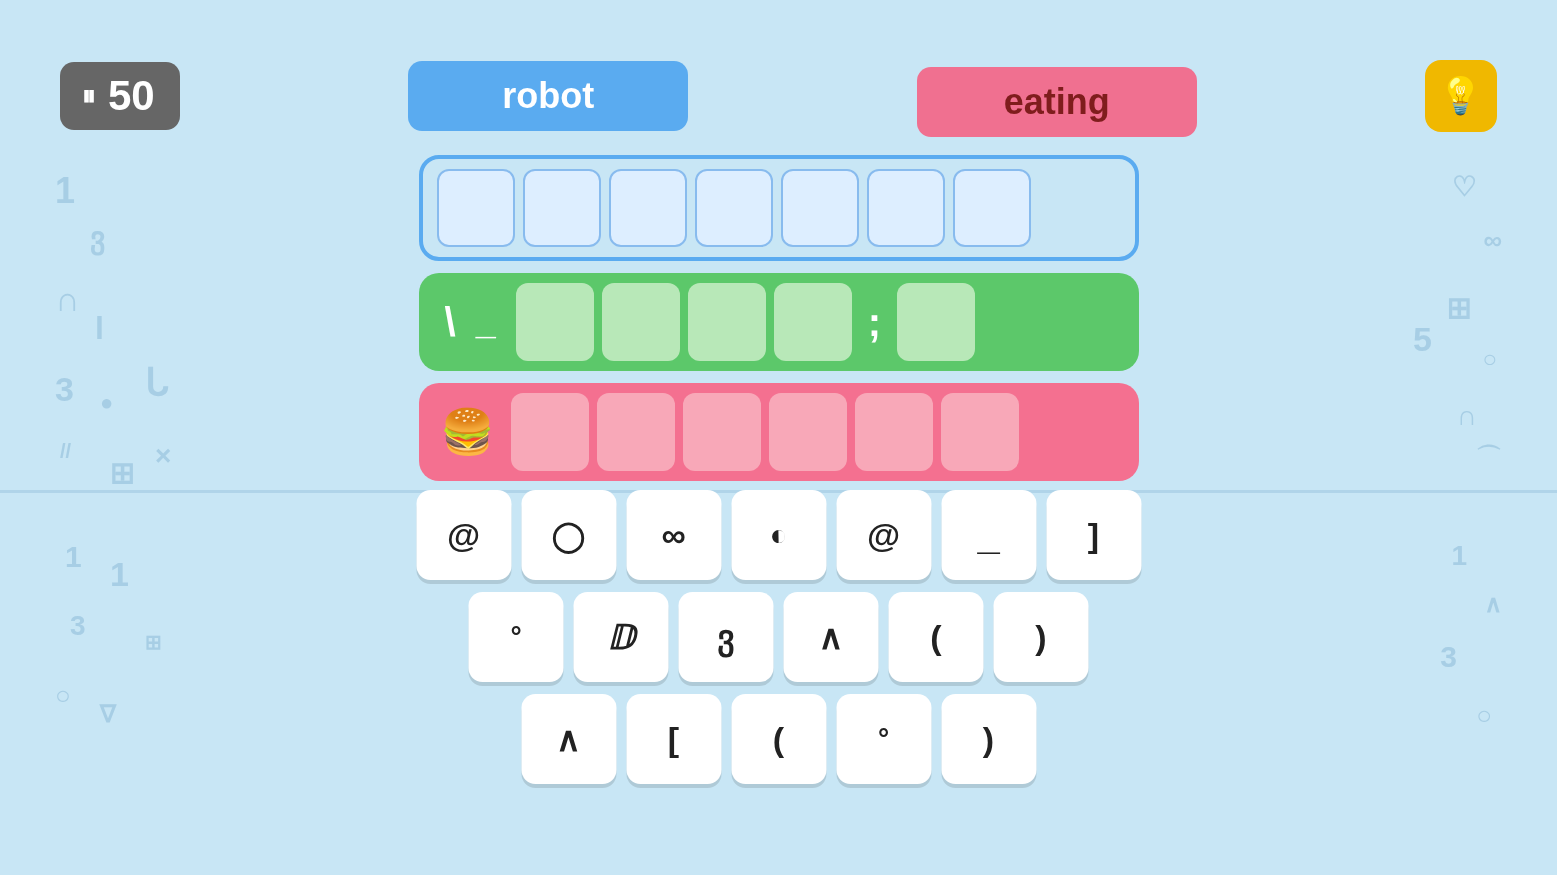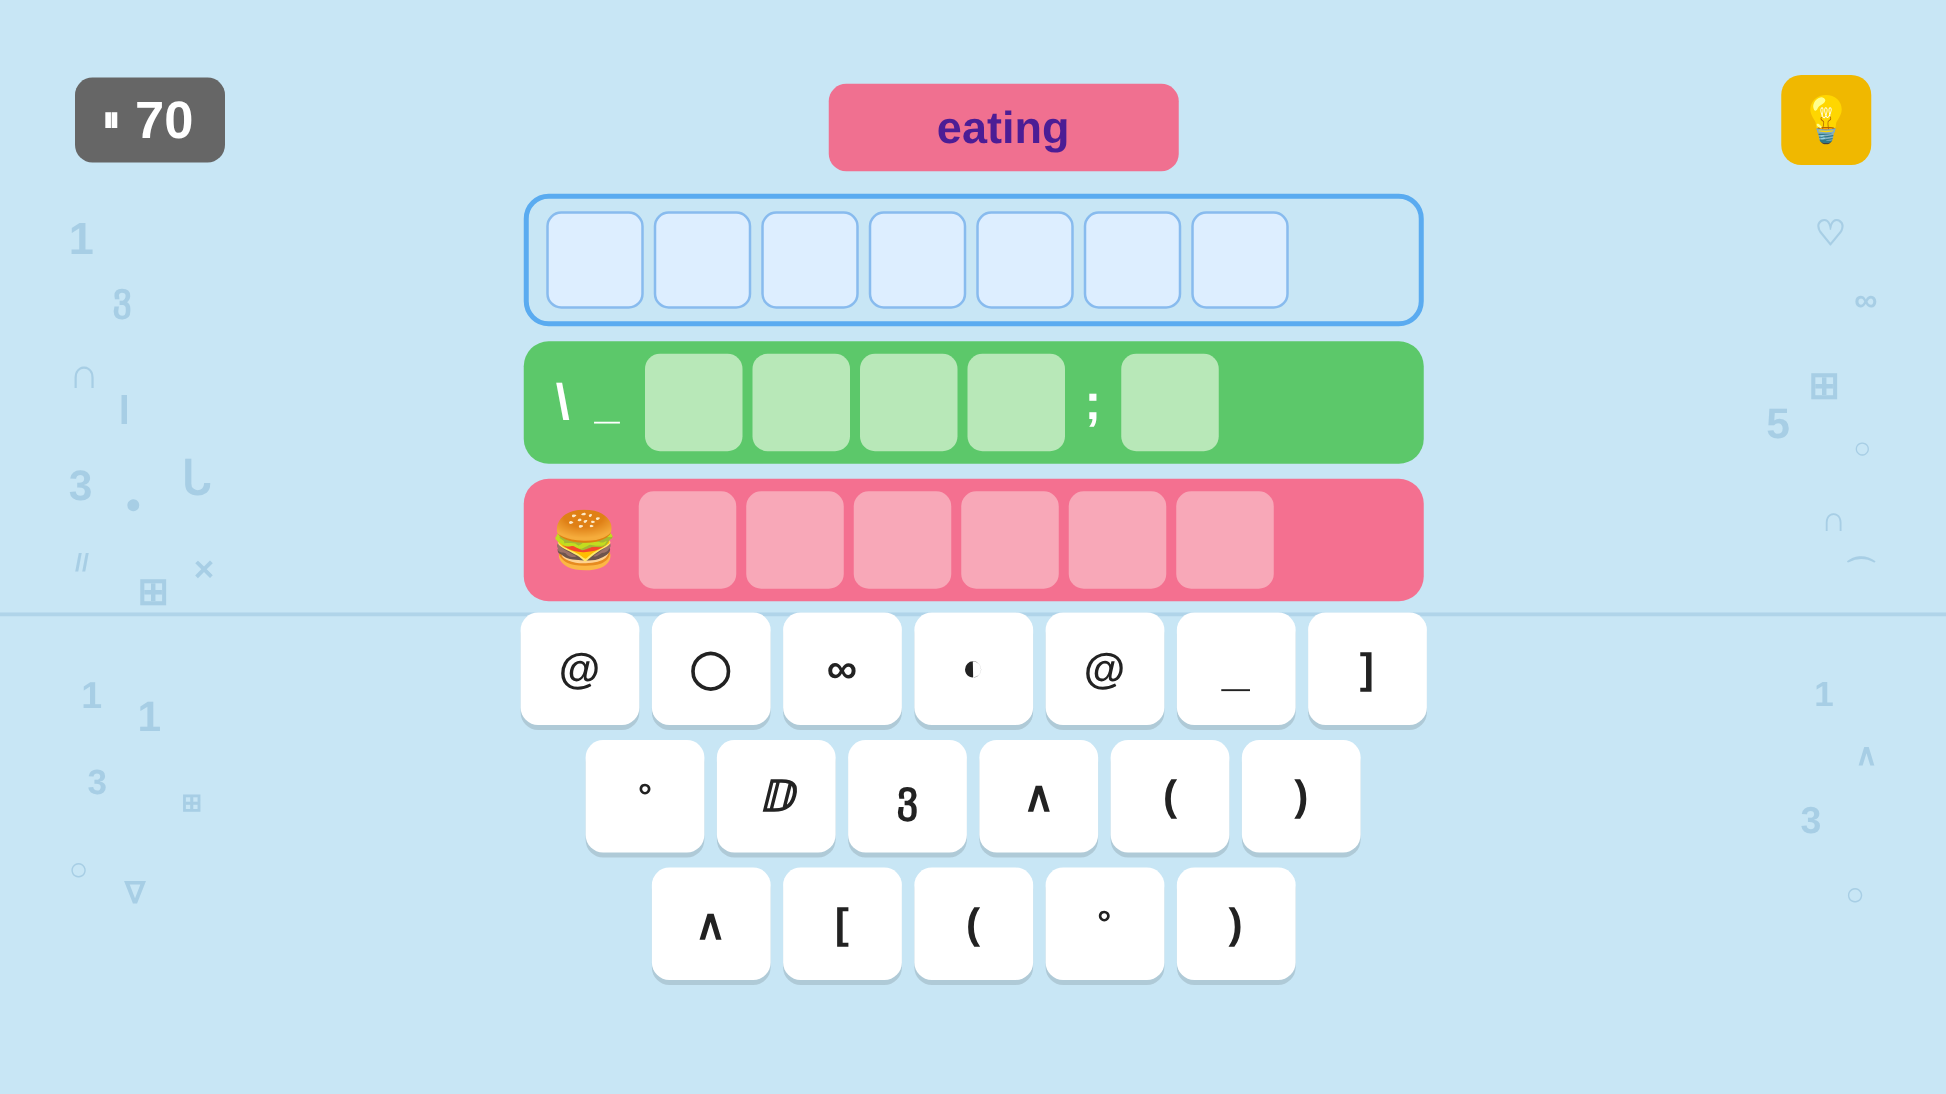--- a/index.html
+++ b/index.html
@@ -81,21 +81,21 @@
       color: white;
     }
 
     .word-btn-green {
       background: #5cc86a;
       color: white;
     }
 
     .word-btn-pink {
       background: #f07090;
-      color: #4c1d95;
+      color: #7f1d1d;
       margin-top: 12px;
     }
 
     .hint-btn {
       background: #f0b800;
       border: none;
       border-radius: 16px;
       width: 72px;
       height: 72px;
       display: flex;
@@ -263,23 +263,24 @@
   <span class="bg-char" style="right:55px; top:590px; font-size:24px;">∧</span>
   <span class="bg-char" style="right:100px; top:640px; font-size:30px;">3</span>
   <span class="bg-char" style="right:65px; top:700px; font-size:26px;">○</span>
 </div>
 
 <div class="divider-line"></div>
 
 <div class="top-bar">
   <div class="score-box">
     <span class="score-pause">⏸</span>
-    <span class="score-number">70</span>
-  </div>
-
+    <span class="score-number">50</span>
+  </div>
+
+  <button class="word-btn word-btn-blue">robot</button>
   <button class="word-btn word-btn-pink">eating</button>
 
   <button class="hint-btn">
     <span>💡</span>
   </button>
 </div>
 
 <div class="game-area">
 
   <div class="answer-row answer-row-blue">

